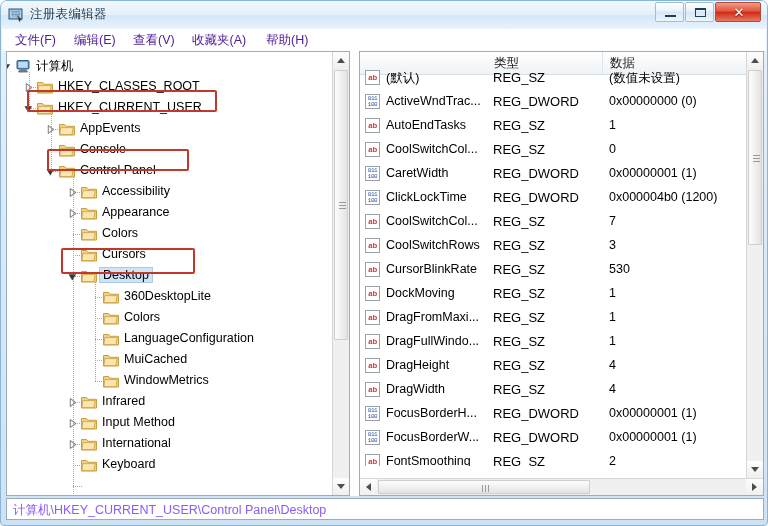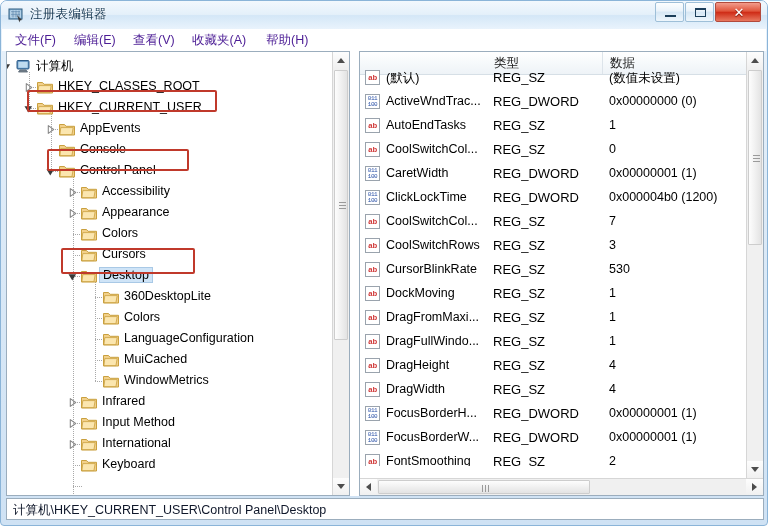--- a/index.html
+++ b/index.html
@@ -230,21 +230,21 @@
   .arr { position: absolute; }
 
   
   #statusbar {
     position: absolute; left: 5px; top: 497px; width: 758px; height: 22px;
     background: #ffffff;
     border: 1px solid #9badbd;
   }
   #status-text {
     position: absolute; left: 6px; top: 3px;
-    font-size: 12.5px; color: #0f172a; white-space: nowrap;
+    font-size: 12.5px; color: #8b5cf6; white-space: nowrap;
   }
 
   
   .redbox {
     position: absolute;
     border: 2px solid #c0392b;
     border-radius: 2px;
     pointer-events: none;
   }
 </style>

